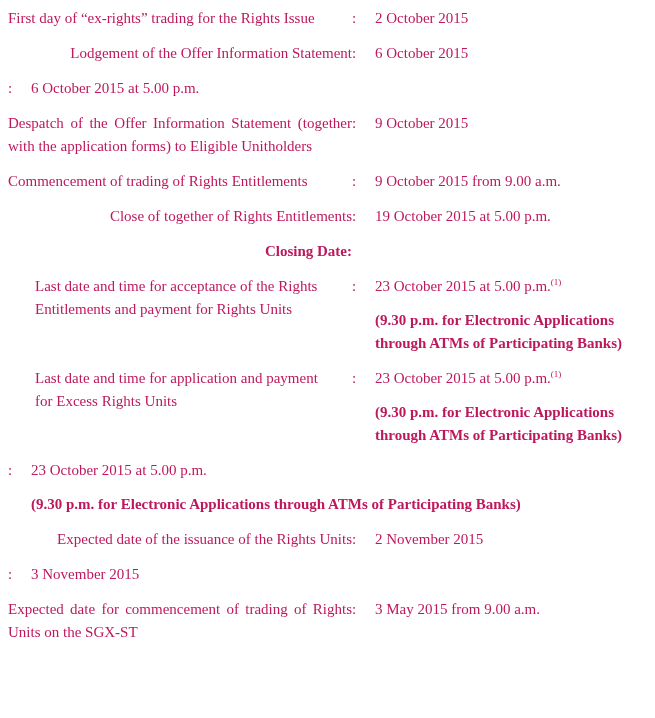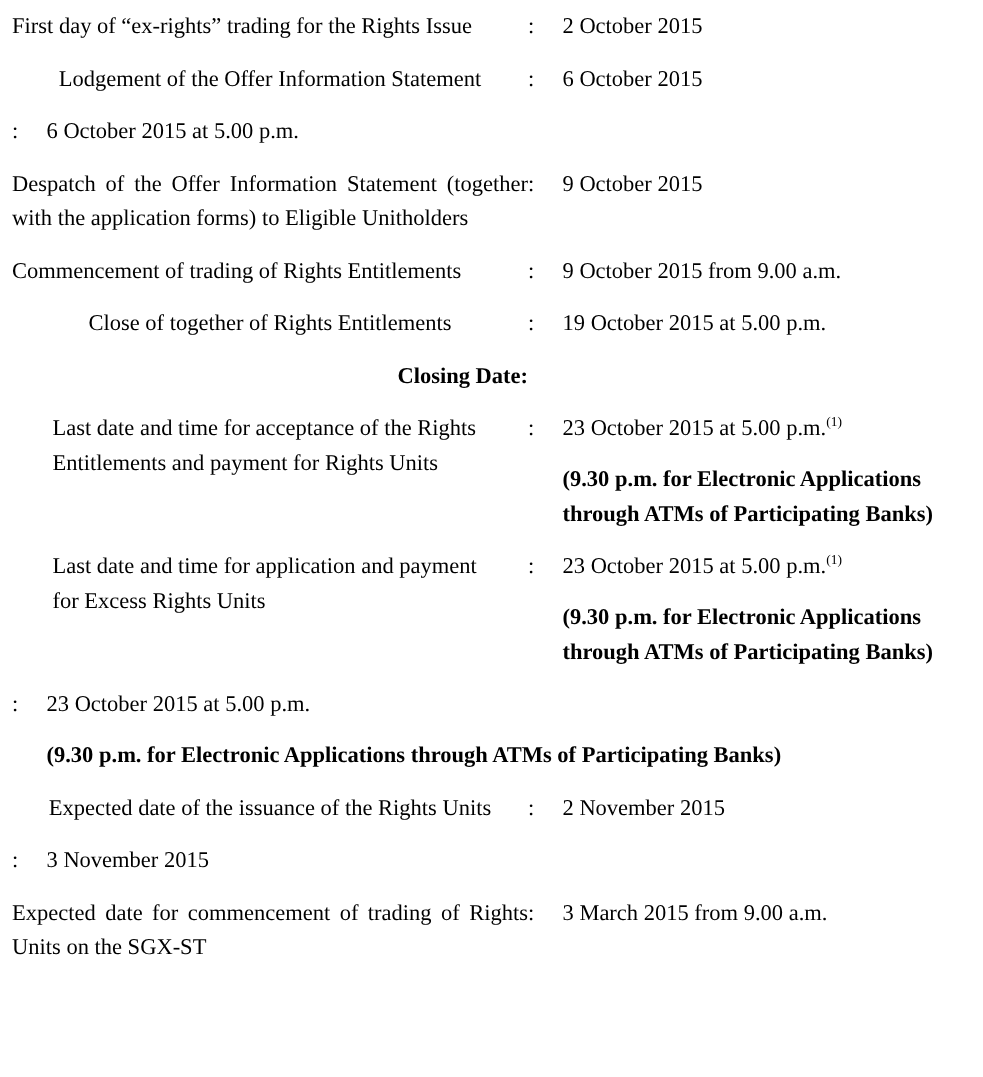--- a/index.html
+++ b/index.html
@@ -6,39 +6,39 @@
     margin: 0;
     padding: 0;
     background: #ffffff;
   }
   .page {
     width: 655px;
     height: 718px;
     box-sizing: border-box;
     padding: 7px 7px 0 8px;
     background: #ffffff;
-    color: #000000;
+    color: #be185d;
     font-family: "Liberation Serif", serif;
     font-size: 15px;
     line-height: 23px;
     overflow: hidden;
   }
   .row {
     display: flex;
     align-items: flex-start;
     margin-bottom: 12px;
   }
   .cell-left {
     width: 344px;
     box-sizing: border-box;
     flex: 0 0 344px;
     text-align: justify;
   }
   .row.no-justify .cell-left {
-    text-align: center;
+    text-align: right;
     font-family: Liberation Serif, serif;
   }
   .row.indent .cell-left {
     padding-left: 27px;
     padding-right: 20px;
     text-align: left;
   }
   .row.heading .cell-left {
     font-weight: bold;
     text-align: right;
@@ -145,17 +145,17 @@
       <div class="row no-justify">
         <div class="cell-colon">:</div>
         <div class="cell-right">
           <div class="date-line"><span>3 November 2015</span></div>
         </div>
       </div>
       <div class="row">
         <div class="cell-left">Expected date for commencement of trading of Rights Units on the SGX-ST</div>
         <div class="cell-colon">:</div>
         <div class="cell-right">
-          <div class="date-line"><span>3 March 2015 from 9.00 a.m.</span></div>
+          <div class="date-line"><span>3 May 2015 from 9.00 a.m.</span></div>
         </div>
       </div>
     </div>
 </div>
 
 </body></html>

